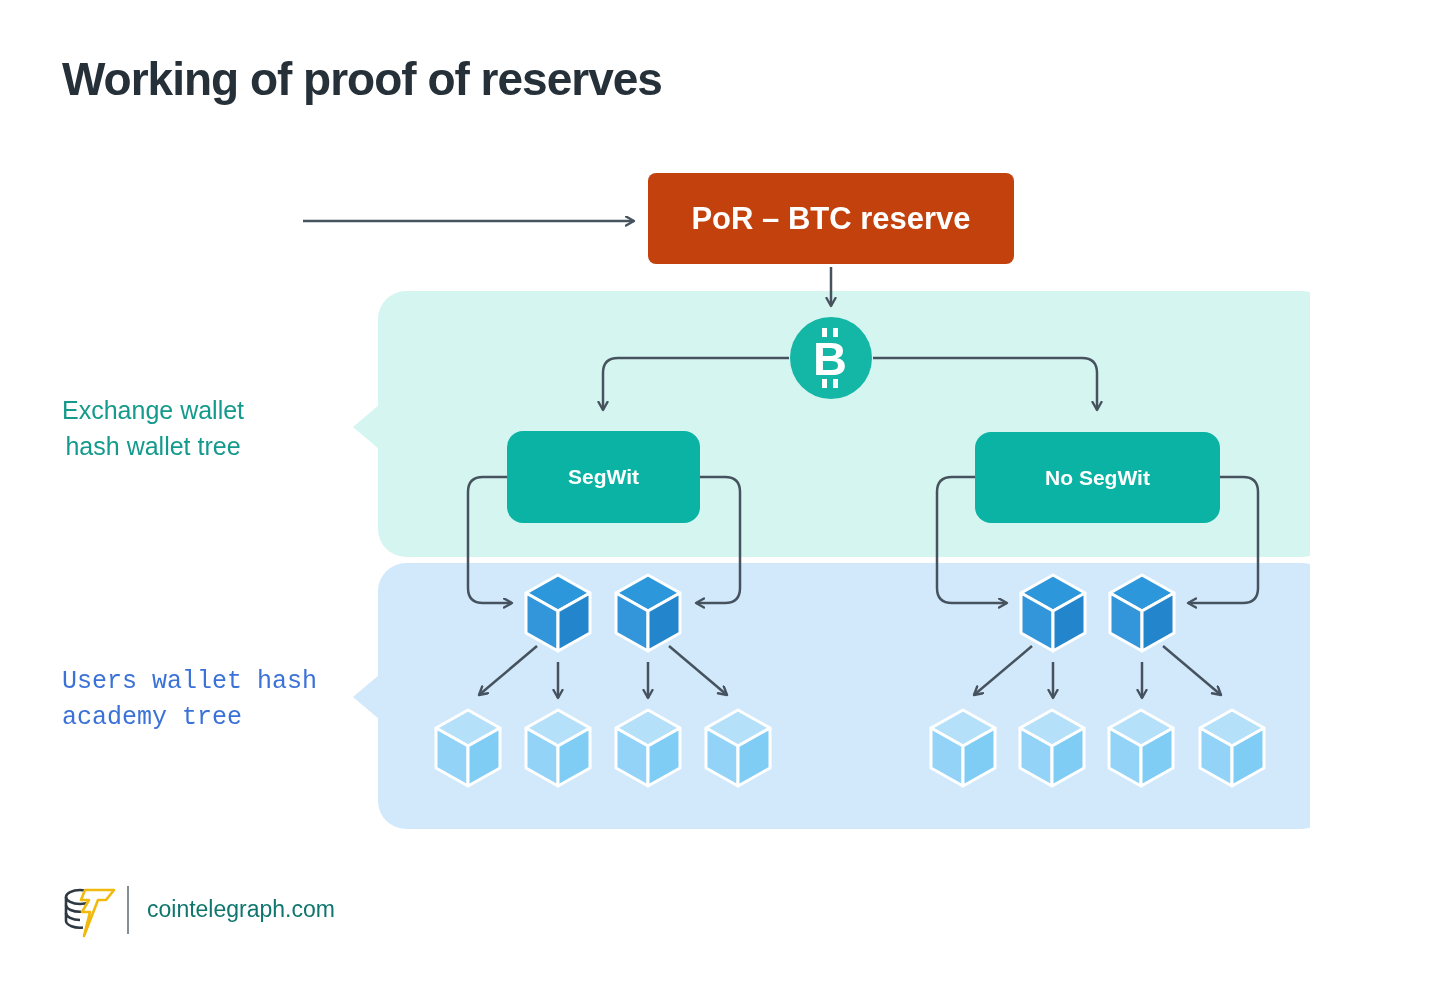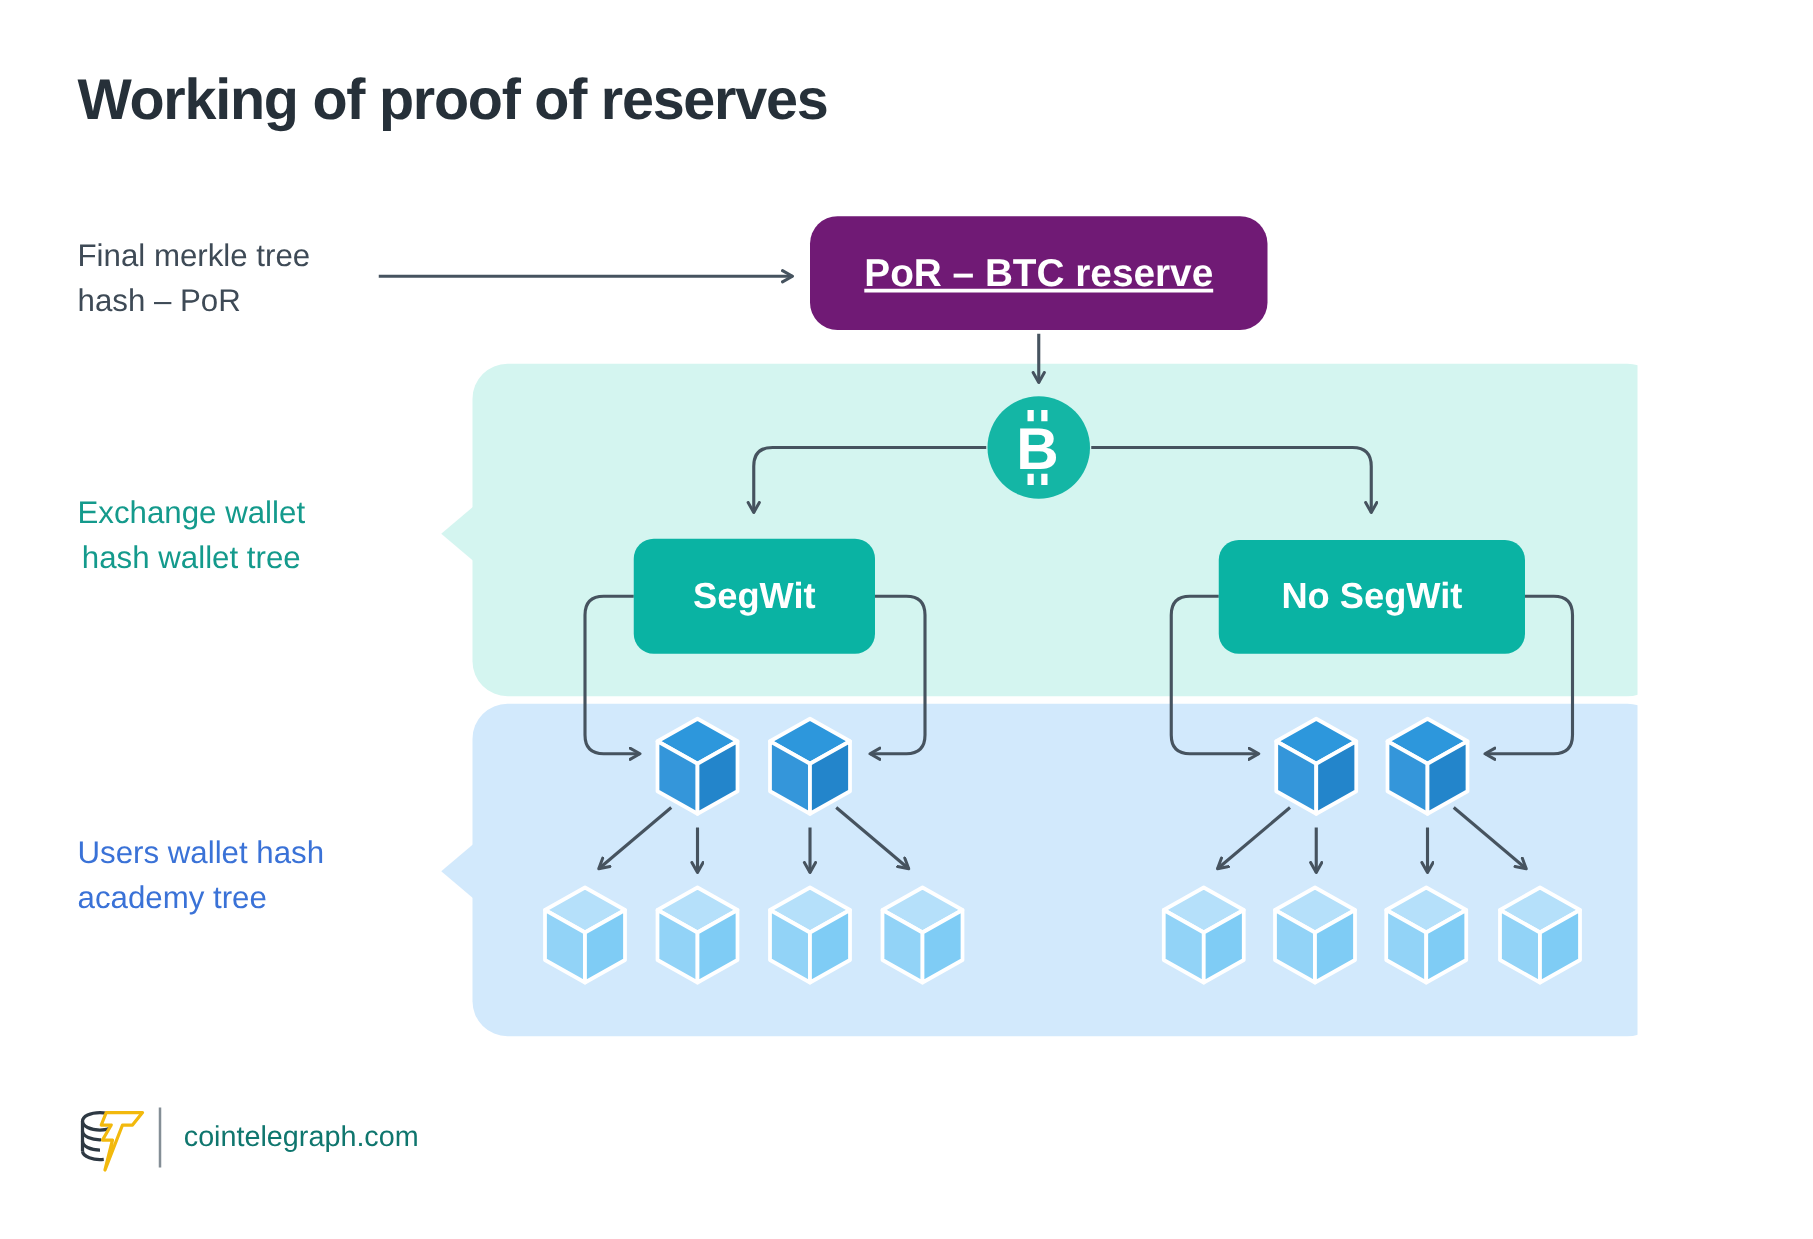--- a/index.html
+++ b/index.html
@@ -5,58 +5,54 @@
   html,body{margin:0;padding:0;background:#ffffff;}
   body{font-family:"Liberation Sans", sans-serif;}
   .canvas{position:relative;width:1310px;height:991px;background:#ffffff;overflow:hidden;}
 
   .title{position:absolute;left:62px;top:52px;font-size:46px;font-weight:700;
          letter-spacing:-1px;color:#263039;}
 
   .side-label{position:absolute;left:62px;font-size:25px;line-height:36px;font-weight:400;}
   .lbl-final{top:187px;color:#3e4a56;}
   .lbl-exchange{top:392px;color:#149a8c;text-align:center;}
-  .lbl-users{top:664px;color:#3a72d7;}
+  .lbl-users{top:664px;color:#3a72d7;font-family:Liberation Mono, monospace;}
 
   .region{position:absolute;left:378px;width:952px;height:266px;border-radius:28px;}
   .region-teal{top:291px;background:#d4f5f0;}
   .region-blue{top:563px;background:#d2e9fc;}
   .notch{position:absolute;left:-25px;width:0;height:0;
          border-top:22px solid transparent;border-bottom:22px solid transparent;}
   .notch-teal{top:114px;border-right:26px solid #d4f5f0;}
   .notch-blue{top:112px;border-right:26px solid #d2e9fc;}
 
   .node-box{position:absolute;display:flex;align-items:center;justify-content:center;
             color:#ffffff;font-weight:700;}
-  .root-box{left:648px;top:173px;width:366px;height:91px;background:#701a75;
-            border-radius:22px;font-size:31px;text-decoration:underline;}
-  .branch-box{background:#0ab3a3;border-radius:16px;font-size:29px;}
+  .root-box{left:648px;top:173px;width:366px;height:91px;background:#c2410c;
+            border-radius:8px;font-size:31px;}
+  .branch-box{background:#0ab3a3;border-radius:16px;font-size:21px;}
   .branch-left{left:507px;top:431px;width:193px;height:92px;}
   .branch-right{left:975px;top:432px;width:245px;height:91px;}
 
   svg.overlay{position:absolute;left:0;top:0;width:1450px;height:991px;pointer-events:none;}
 
   .footer-site{position:absolute;left:147px;top:896px;font-size:23px;color:#0f766e;}
   .footer-divider{position:absolute;left:127px;top:886px;width:2px;height:48px;background:#848e96;}
   .footer-source{position:absolute;right:60px;top:893px;font-size:26px;color:#3e4c58;
                  font-style:italic;}
   .footer-source b{font-weight:700;}
   .logo-wrap{position:absolute;left:58px;top:882px;width:62px;height:60px;}
 </style>
 </head>
 <body>
 
 <div class="canvas">
 
   <div class="title">Working of proof of reserves</div>
 
-  <div class="side-label lbl-final">
-    <span>Final merkle tree</span><br>
-    <span>hash – PoR</span>
-  </div>
   <div class="side-label lbl-exchange">
     <span>Exchange wallet</span><br>
     <span>hash wallet tree</span>
   </div>
   <div class="side-label lbl-users">
     <span>Users wallet hash</span><br>
     <span>academy tree</span>
   </div>
 
   <div class="region region-teal">

